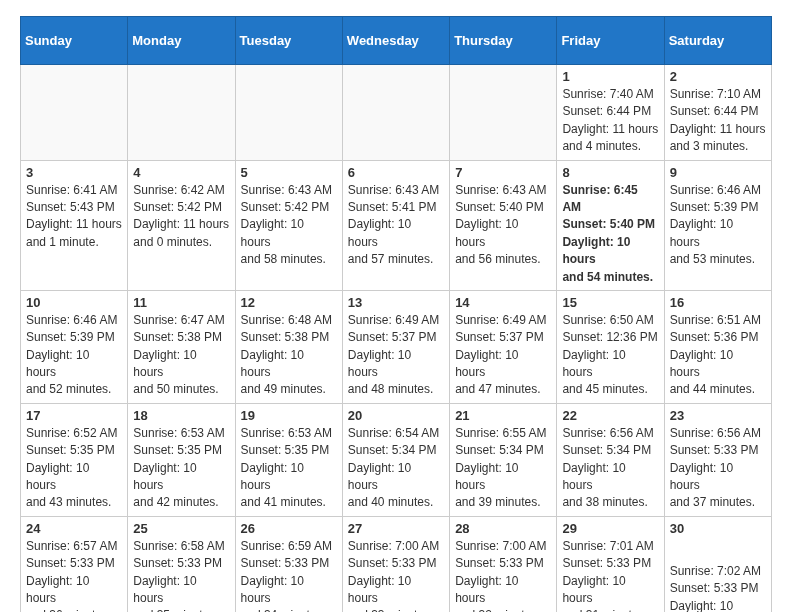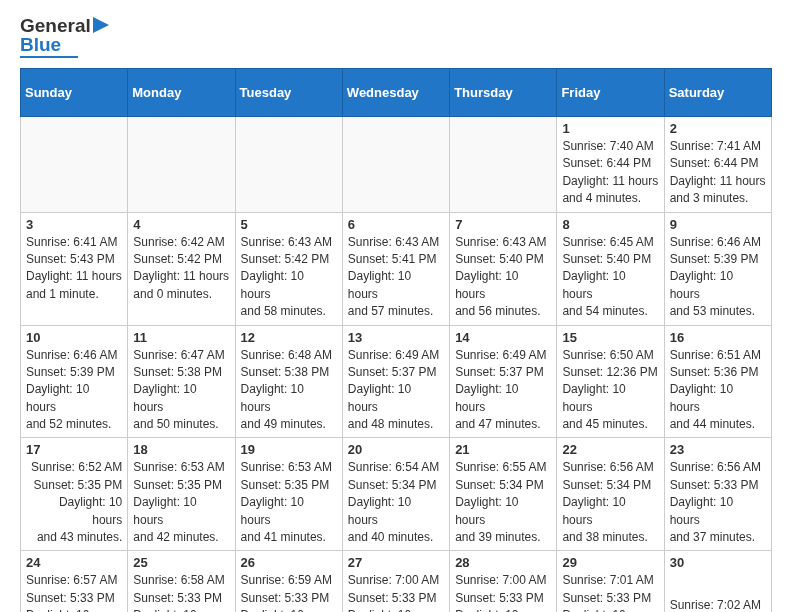--- a/index.html
+++ b/index.html
@@ -75,40 +75,20 @@
     .day-info {
       font-size: 12px;
       line-height: 1.45;
       color: #333;
     }
   </style>
 </head>
 <body>
 
 <div class="page">
-  <div class="header">
-    <div class="logo">
-  <div style="display:flex;align-items:center;line-height:1;">
-    <div style="display:flex;flex-direction:column;align-items:flex-start;">
-      <div style="display:flex;align-items:center;">
-        <span style="font-size:19px;font-weight:bold;color:#333;font-family:Arial;">General</span>
-        <svg width="16" height="16" viewBox="0 0 16 16" style="margin-left:2px;margin-bottom:2px;">
-          <polygon points="0,0 16,8 0,16" fill="#2176c7"></polygon>
-        </svg>
-      </div>
-      <span style="font-size:19px;font-weight:bold;color:#2176c7;font-family:Arial;">Blue</span>
-      <div style="width:58px;height:2px;background:#2176c7;margin-top:2px;"></div>
-    </div>
-  </div>
-</div>
-    <div class="title-block">
-      <div class="month-title"></div>
-      <div class="location"></div>
-    </div>
-  </div>
 
   <table class="calendar">
     <thead>
       <tr>
       <th>Sunday</th>
           <th>Monday</th>
           <th>Tuesday</th>
           <th>Wednesday</th>
           <th>Thursday</th>
           <th>Friday</th>
@@ -124,21 +104,21 @@
           <td class="empty"></td>
           <td>
             <span class="day-num">1</span>
             <div class="day-info" style="white-space: pre-line;">Sunrise: 7:40 AM
 Sunset: 6:44 PM
 Daylight: 11 hours
 and 4 minutes.</div>
           </td>
           <td>
             <span class="day-num">2</span>
-            <div class="day-info" style="white-space: pre-line;">Sunrise: 7:41 AM
+            <div class="day-info" style="white-space: pre-line;">Sunrise: 7:10 AM
 Sunset: 6:44 PM
 Daylight: 11 hours
 and 3 minutes.</div>
           </td>
         </tr>
         <tr>
           <td>
             <span class="day-num">3</span>
             <div class="day-info" style="white-space: pre-line;">Sunrise: 6:41 AM
 Sunset: 5:43 PM
@@ -168,21 +148,21 @@
           </td>
           <td>
             <span class="day-num">7</span>
             <div class="day-info" style="white-space: pre-line;">Sunrise: 6:43 AM
 Sunset: 5:40 PM
 Daylight: 10 hours
 and 56 minutes.</div>
           </td>
           <td>
             <span class="day-num">8</span>
-            <div class="day-info" style="white-space: pre-line;">Sunrise: 6:45 AM
+            <div class="day-info" style="white-space: pre-line; font-weight: bold;">Sunrise: 6:45 AM
 Sunset: 5:40 PM
 Daylight: 10 hours
 and 54 minutes.</div>
           </td>
           <td>
             <span class="day-num">9</span>
             <div class="day-info" style="white-space: pre-line;">Sunrise: 6:46 AM
 Sunset: 5:39 PM
 Daylight: 10 hours
 and 53 minutes.</div>
@@ -235,21 +215,21 @@
             <span class="day-num">16</span>
             <div class="day-info" style="white-space: pre-line;">Sunrise: 6:51 AM
 Sunset: 5:36 PM
 Daylight: 10 hours
 and 44 minutes.</div>
           </td>
         </tr>
         <tr>
           <td>
             <span class="day-num">17</span>
-            <div class="day-info" style="white-space: pre-line; text-align: right;">Sunrise: 6:52 AM
+            <div class="day-info" style="white-space: pre-line;">Sunrise: 6:52 AM
 Sunset: 5:35 PM
 Daylight: 10 hours
 and 43 minutes.</div>
           </td>
           <td>
             <span class="day-num">18</span>
             <div class="day-info" style="white-space: pre-line;">Sunrise: 6:53 AM
 Sunset: 5:35 PM
 Daylight: 10 hours
 and 42 minutes.</div>

